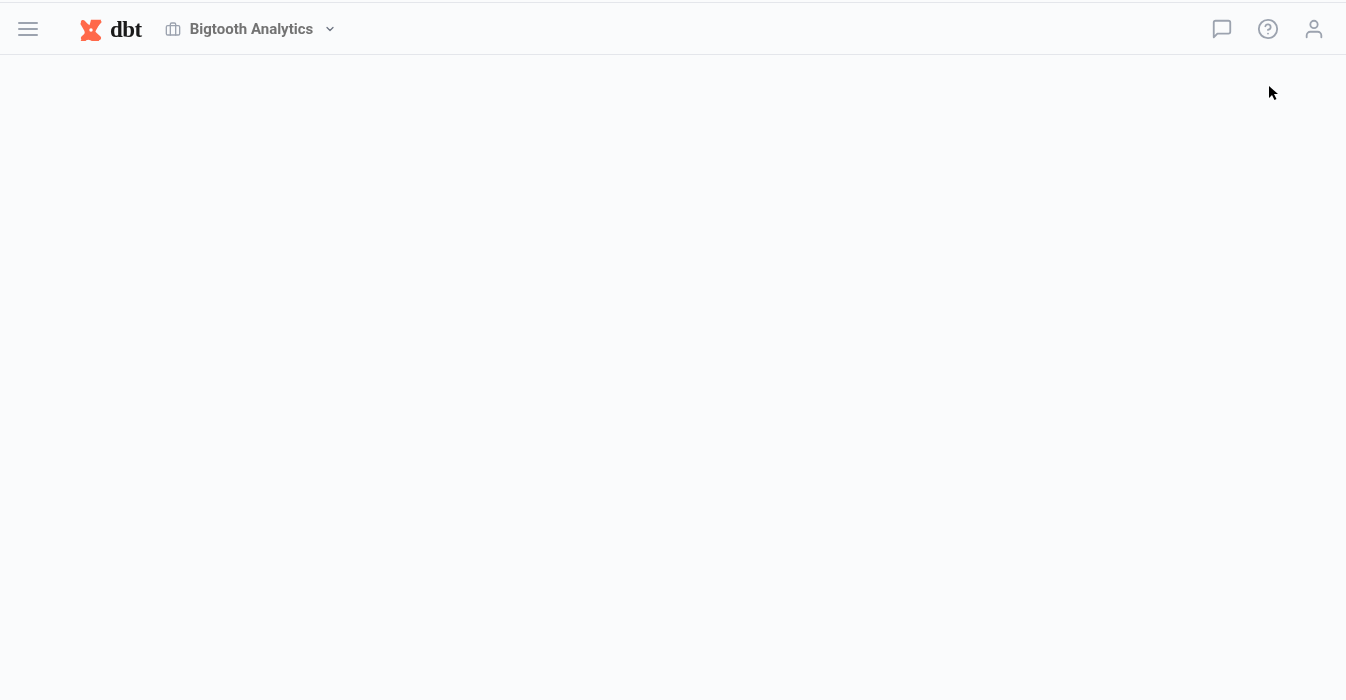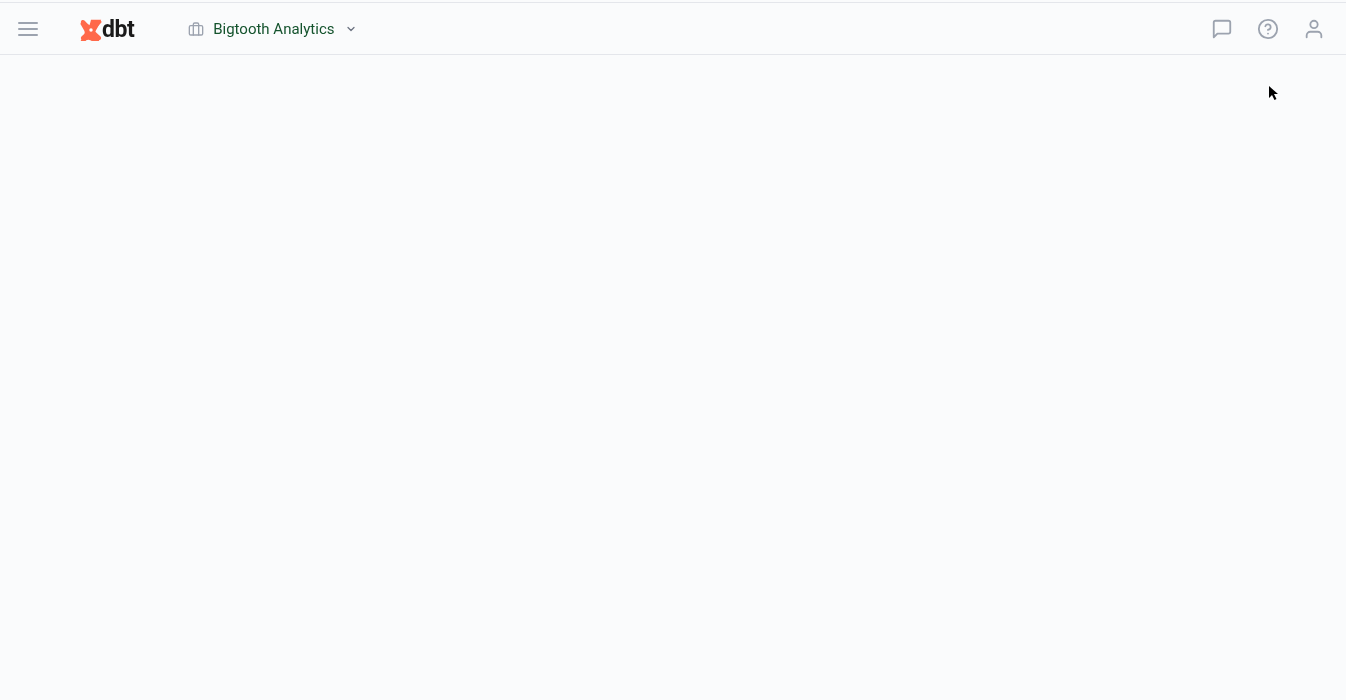--- a/index.html
+++ b/index.html
@@ -53,24 +53,25 @@
     .hamburger-line {
       width: 20px;
       height: 2px;
       background: #9ca3af;
       border-radius: 1px;
     }
     
     .logo-container {
       display: flex;
       align-items: center;
-      gap: 0;
-      cursor: pointer;
-      margin-right: 54px;
+      gap: 8px;
+      cursor: pointer;
+      margin-right: 23px;
       margin-top: 2px;
+      font-family: Liberation Serif, serif;
     }
     
     .logo-mark {
       width: 22px;
       height: 22px;
       position: relative;
     }
     
     .logo-text {
       font-size: 23px;
@@ -89,22 +90,22 @@
     .org-icon {
       width: 16px;
       height: 16px;
       display: flex;
       align-items: center;
       justify-content: center;
     }
     
     .org-name {
       font-size: 15px;
-      font-weight: 400;
-      color: #14532d;
+      font-weight: 700;
+      color: #737373;
     }
     
     .chevron-down {
       width: 12px;
       height: 12px;
       display: flex;
       align-items: center;
       justify-content: center;
       margin-left: 2px;
     }

